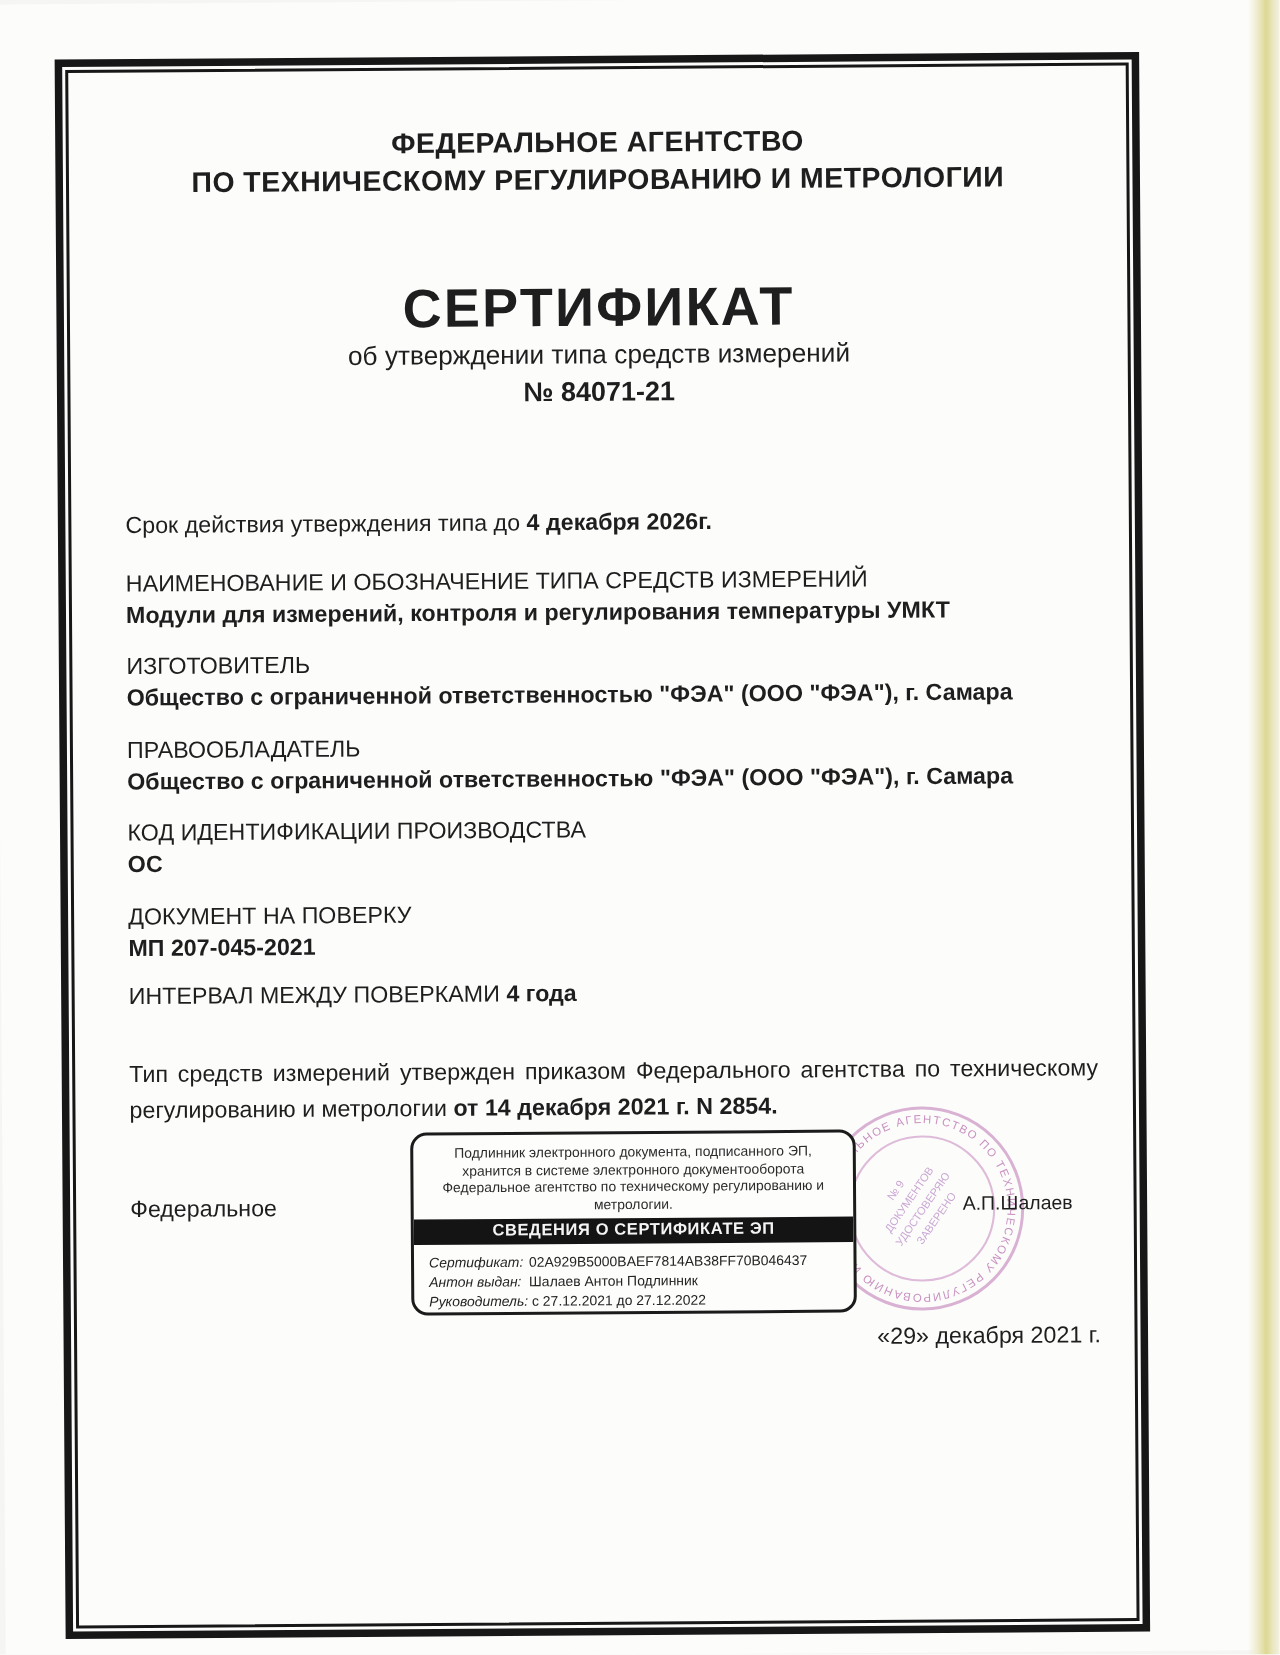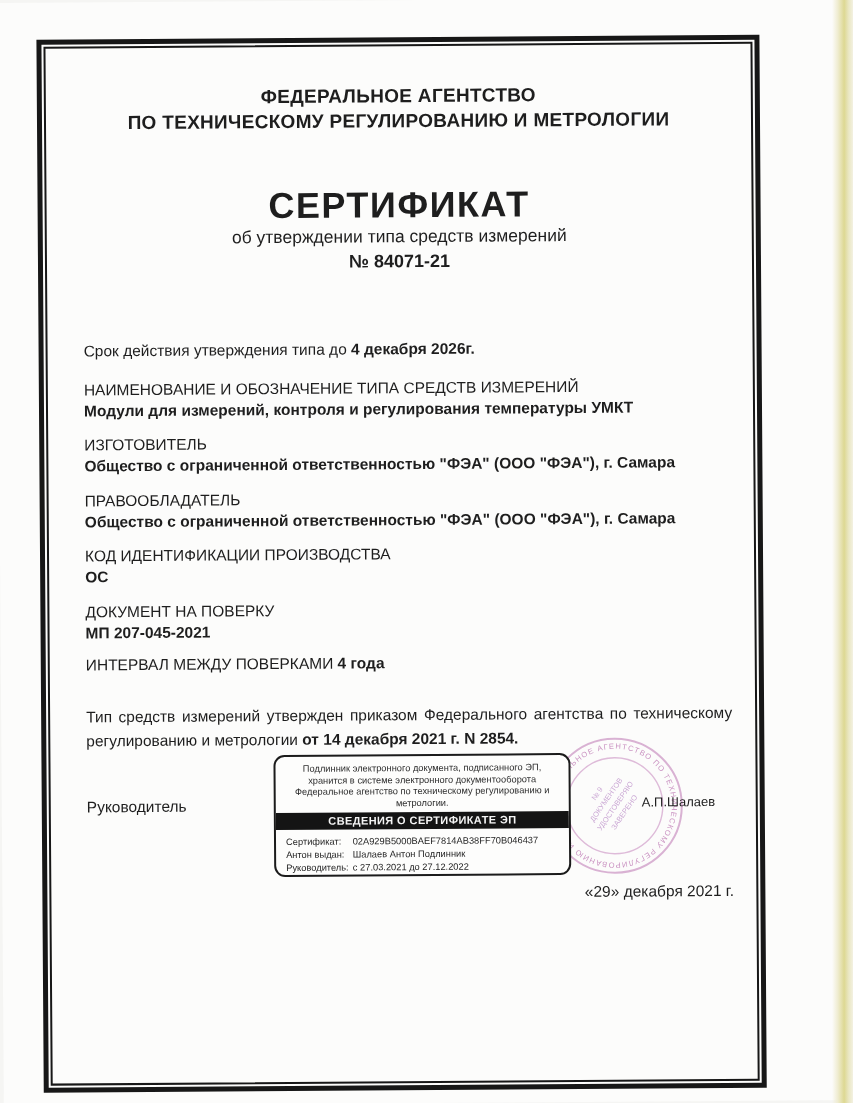--- a/index.html
+++ b/index.html
@@ -51,21 +51,21 @@
     position:absolute;left:272px;top:754px;width:297px;height:122px;z-index:2;
     box-sizing:border-box;border:2.5px solid #1b1b1b;border-radius:11px;
     background:#fdfdfc;overflow:hidden;
   }
   .esign-intro{margin:7px 5px 0;font-size:9.3px;line-height:11.6px;text-align:center;color:#2c2c2c;}
   .esign-banner{
     margin-top:3px;background:#141414;color:#f4f4f4;
     font-size:11px;font-weight:bold;text-align:center;line-height:17px;letter-spacing:.4px;
   }
   .esign-rows{margin:6px 0 0 10px;font-size:9.3px;line-height:12.8px;color:#242424;}
-  .esign-rows .lbl{display:inline-block;min-width:64px;}
+  .esign-rows .lbl{display:inline-block;min-width:64px;font-style:italic;}
   
   .seal{position:absolute;left:527px;top:721px;z-index:1;opacity:.8;}
 </style>
 </head>
 <body>
 
 <div class="sheet">
 
   <div class="frame">
     <div class="frame-inner"></div>
@@ -113,21 +113,21 @@
   <div class="bodyline" style="top:654px;">
     <span>ИНТЕРВАЛ МЕЖДУ ПОВЕРКАМИ</span>
     <span class="b">4 года</span>
   </div>
 
   <p class="para">
     <span>Тип средств измерений утвержден приказом Федерального агентства по техническому регулированию и метрологии</span>
     <span class="b">от 14 декабря 2021 г. N 2854.</span>
   </p>
 
-  <div class="sig-role">Руководитель</div>
+  <div class="sig-role">Федеральное</div>
   <div class="sig-name">А.П.Шалаев</div>
   <div class="sig-date">«29» декабря 2021 г.</div>
 
   <svg class="seal" width="172" height="172" viewBox="0 0 172 172" aria-hidden="true">
     <defs>
       <path id="sealring" d="M86,86 m-57,0 a57,57 0 1,1 114,0 a57,57 0 1,1 -114,0"></path>
     </defs>
     <circle cx="86" cy="86" r="67" fill="none" stroke="#c98fc1" stroke-width="2" opacity="0.85"></circle>
     <circle cx="86" cy="86" r="48" fill="none" stroke="#c98fc1" stroke-width="1.4" opacity="0.75"></circle>
     <text font-size="7.6" fill="#bd77b3" letter-spacing="1.1">
@@ -153,20 +153,20 @@
       <div>
         <span class="lbl">Сертификат:</span>
         <span>02A929B5000BAEF7814AB38FF70B046437</span>
       </div>
       <div>
         <span class="lbl">Антон выдан:</span>
         <span>Шалаев Антон Подлинник</span>
       </div>
       <div>
         <span class="lbl">Руководитель:</span>
-        <span>с 27.03.2021 до 27.12.2022</span>
+        <span>с 27.12.2021 до 27.12.2022</span>
       </div>
     </div>
   </div>
 
 </div>
 
 <div class="edge-strip"></div>
 
 </body></html>

